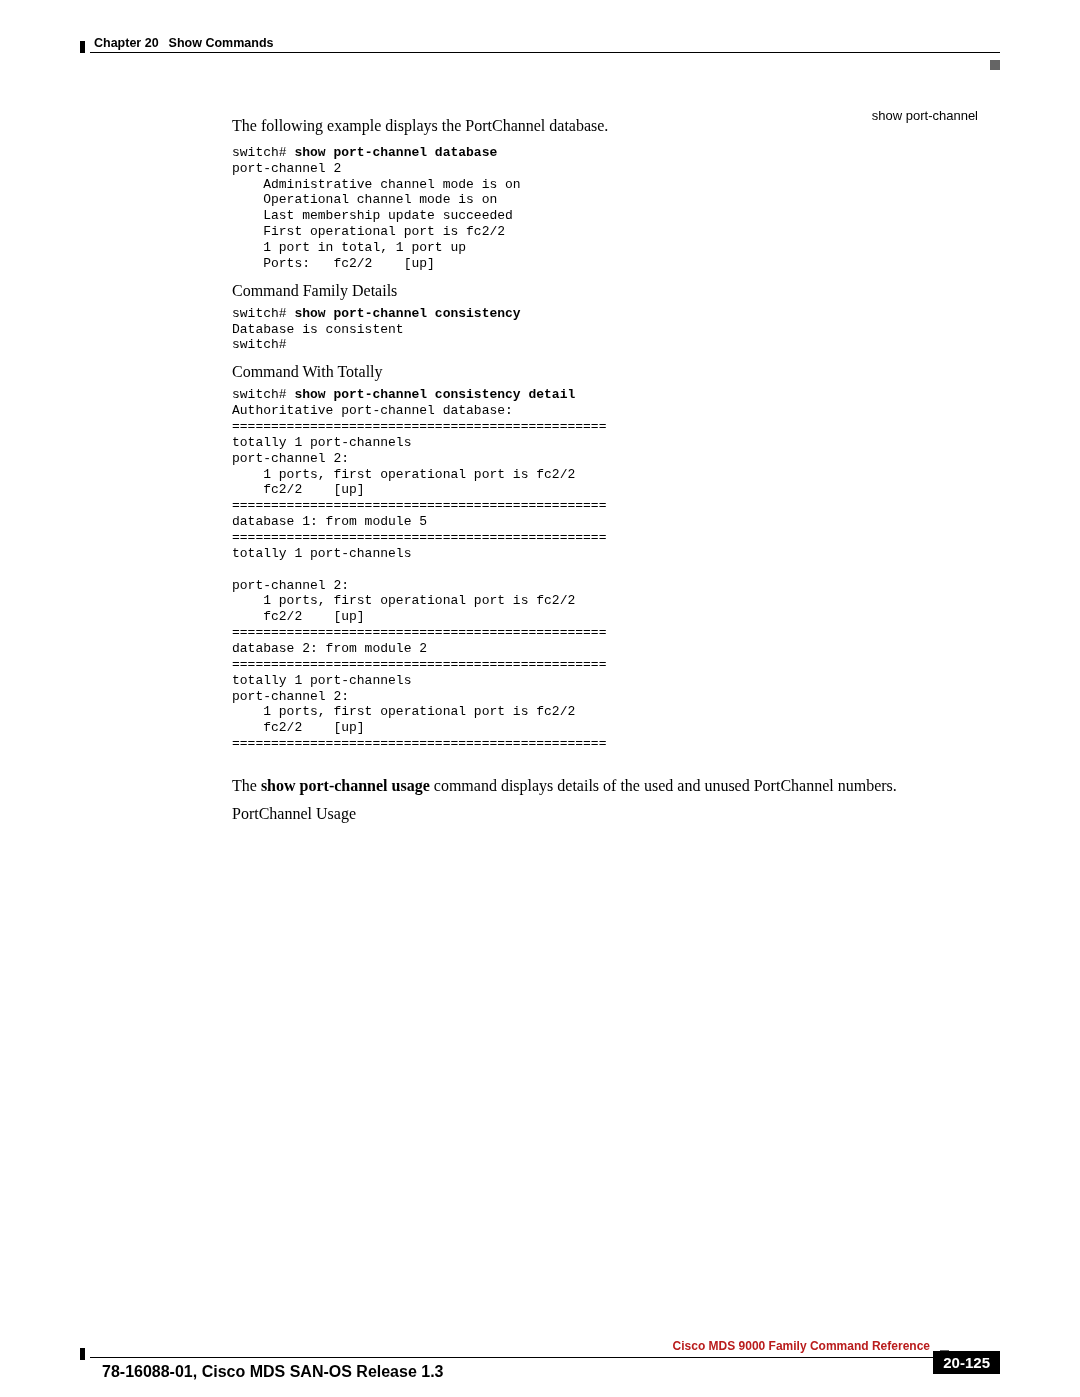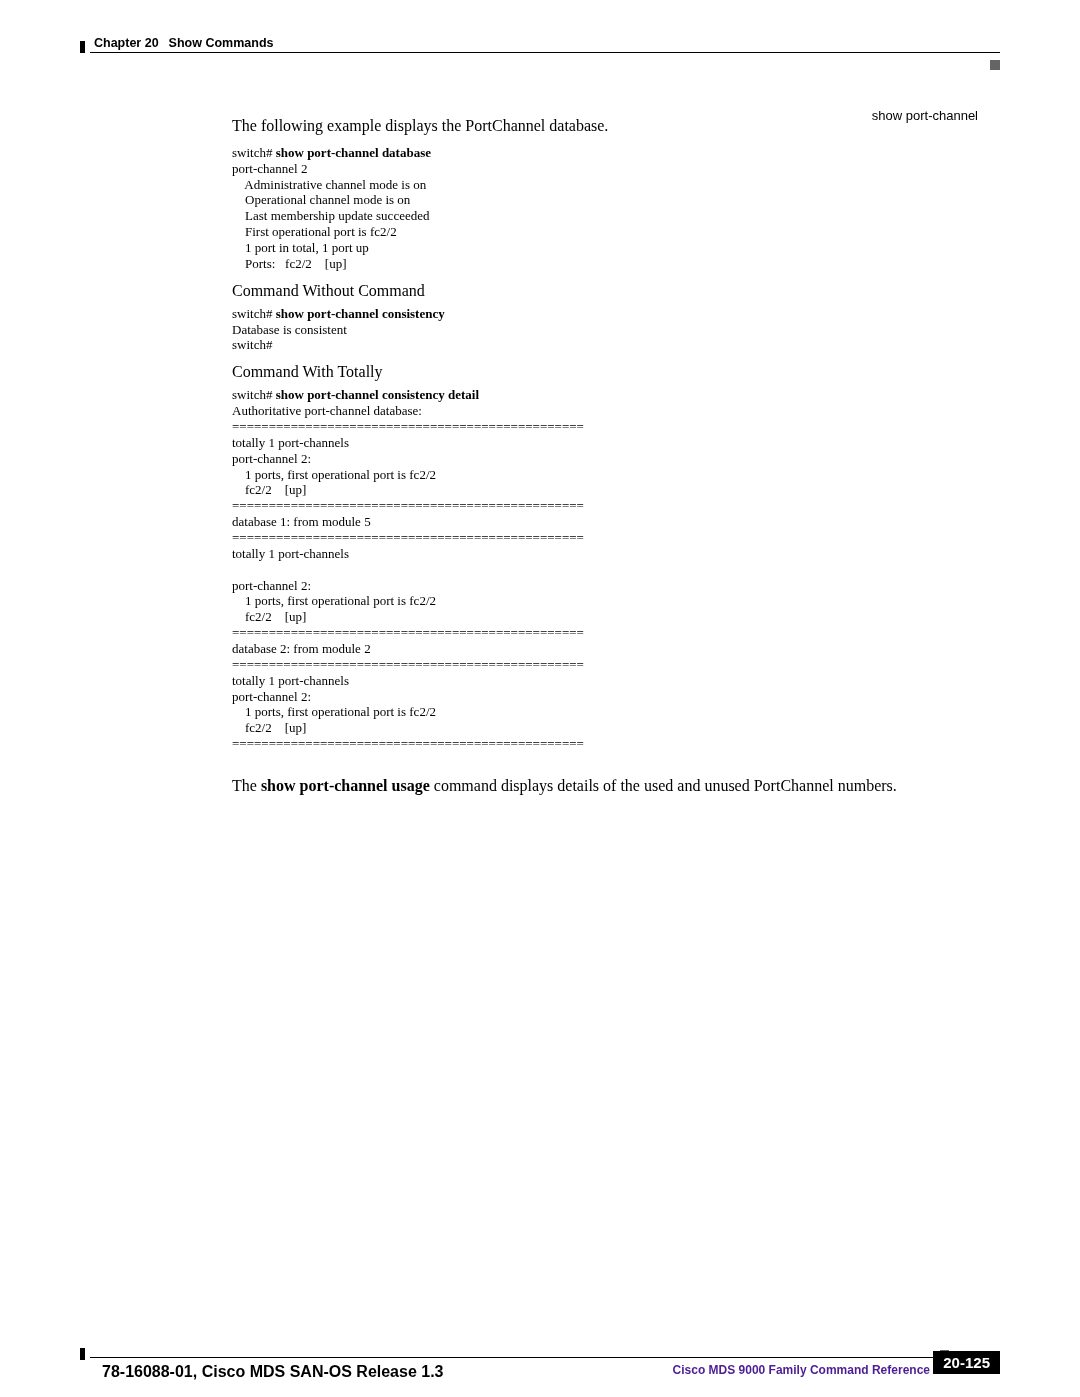--- a/index.html
+++ b/index.html
@@ -79,21 +79,21 @@
     font-size: 16px;
     margin: 0 0 8px 0;
     line-height: 1.3;
   }
   .para b { font-weight: bold; }
   .subhead {
     font-size: 16px;
     margin: 6px 0 6px 0;
   }
   pre.cli {
-    font-family: Liberation Serif, serif;
+    font-family: Liberation Mono, monospace;
     font-size: 13px;
     line-height: 1.22;
     margin: 0 0 10px 0;
     white-space: pre;
   }
   pre.cli b { font-weight: bold; }
 
   
   .footer {
     position: absolute;
@@ -117,22 +117,21 @@
     height: 12px;
     background: #000;
   }
   .footer-ref {
     position: absolute;
     right: 70px;
     top: -18px;
     font-family: Arial, Helvetica, sans-serif;
     font-size: 12px;
     font-weight: bold;
-    color: #4c1d95;
-    margin-top: 24px;
+    color: #b91c1c;
   }
   .footer-sq {
     position: absolute;
     right: 51px;
     top: -7px;
     width: 9px;
     height: 9px;
     background: #656565;
   }
   .footer-doc {
@@ -177,21 +176,21 @@
     <pre class="cli"><span>switch# </span><b>show port-channel database</b>
 <span>port-channel 2
     Administrative channel mode is on
     Operational channel mode is on
     Last membership update succeeded
     First operational port is fc2/2
     1 port in total, 1 port up
     Ports:   fc2/2    [up]</span></pre>
 
 
-    <p class="subhead">Command Without Command</p>
+    <p class="subhead">Command Family Details</p>
 
     <pre class="cli"><span>switch# </span><b>show port-channel consistency</b>
 <span>Database is consistent
 switch#</span></pre>
 
     <p class="subhead">Command With Totally</p>
 
     <pre class="cli"><span>switch# </span><b>show port-channel consistency detail</b>
 <span>Authoritative port-channel database:
 ================================================
@@ -215,20 +214,21 @@
     1 ports, first operational port is fc2/2
     fc2/2    [up]
 ================================================</span></pre>
 
     <div style="height:14px"></div>
 
     <p class="para">
       <span>The </span><b>show port-channel usage</b><span> command displays details of the used and unused PortChannel numbers.</span>
     </p>
 
+    <p class="subhead">PortChannel Usage</p>
 
 
   </div>
 
   <div class="footer">
     <div class="footer-ref">Cisco MDS 9000 Family Command Reference</div>
     <div class="footer-sq"></div>
     <div class="footer-rule"></div>
     <div class="footer-bar-left"></div>
     <div class="footer-doc">78-16088-01, Cisco MDS SAN-OS Release 1.3</div>

